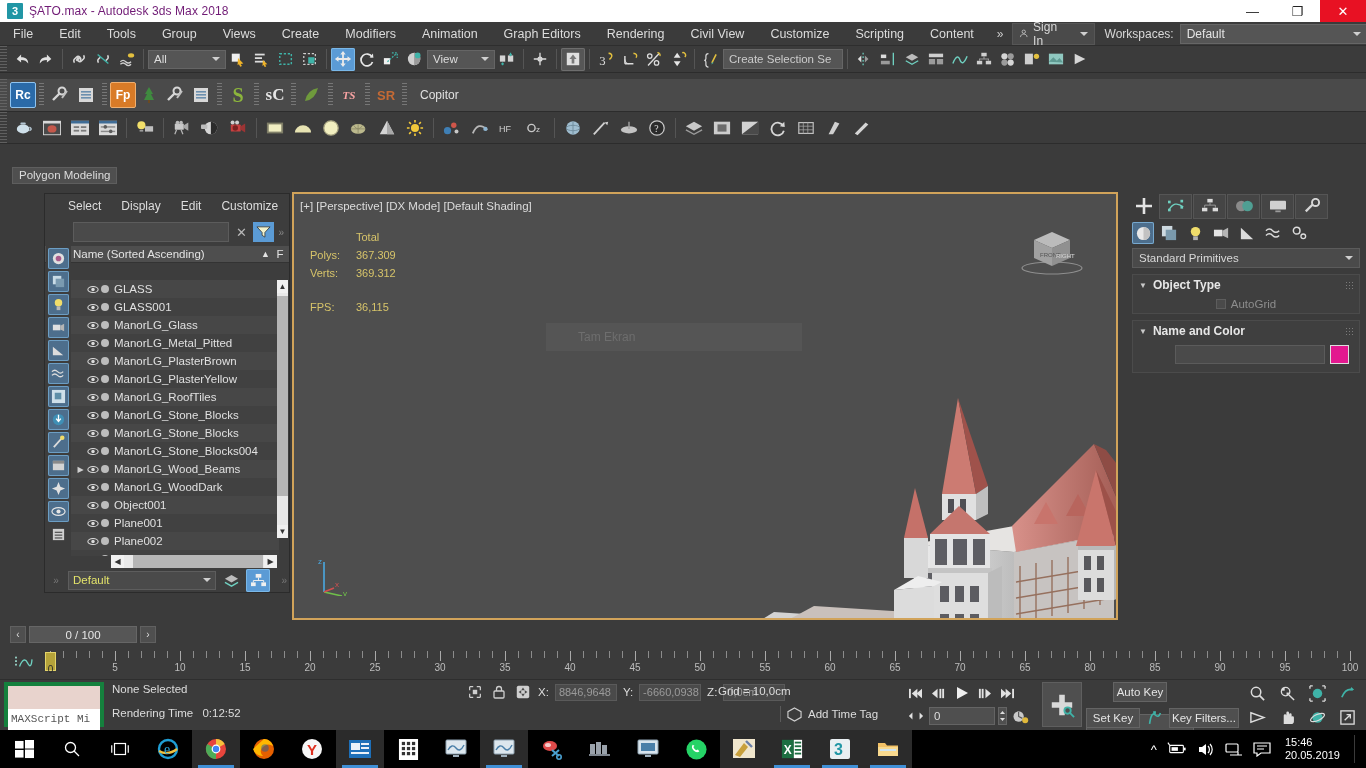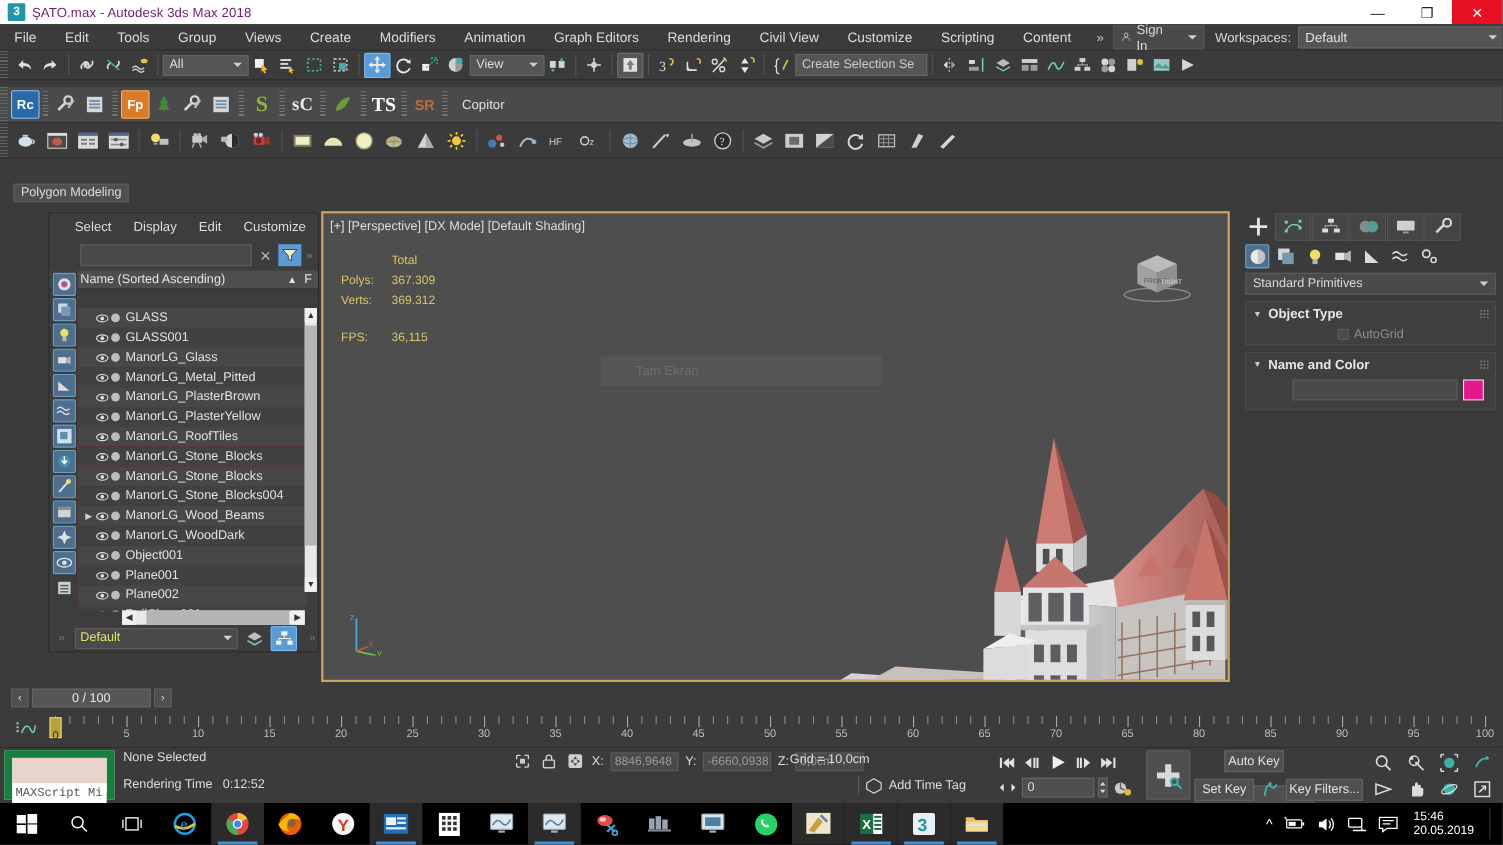--- a/index.html
+++ b/index.html
@@ -179,21 +179,21 @@
   .tb-curveicon { position: absolute; left: 14px; top: 7px; font-size: 13px; color: #6fd0c0; }
   .ruler { position: absolute; left: 50px; top: 4px; right: 4px; height: 24px; }
   .tick { position: absolute; top: 0; width: 1px; height: 7px; background: #8c8c8c; }
   .tick.maj { height: 10px; background: #aaa; }
   .ticklbl { position: absolute; top: 11px; font-size: 10px; color: #bdbdbd; transform: translateX(-50%); }
   .ts-handle { position: absolute; left: 10px; top: 1px; width: 11px; height: 19px; background: #b5a33a; border: 1px solid #e4d46a; }
   .ts-handle-lbl { position: absolute; left: 10px; top: 13px; font-size: 10px; color: #2b2b2b; width: 11px; text-align: center; }
 
   
   .statusbar { position: absolute; left: 0; top: 679px; width: 1366px; height: 51px; background: #3b3b3b; border-top: 1px solid #2e2e2e; }
-  .maxscript { position: absolute; left: 4px; top: 2px; width: 100px; height: 45px; border: 7px solid #15803d; background: #ededed; }
+  .maxscript { position: absolute; left: 4px; top: 2px; width: 100px; height: 45px; border: 4px solid #15803d; background: #ededed; }
   .ms-top { height: 23px; background: #e8d3cd; }
   .ms-bot { height: 21px; background: #fff; font-family: "Liberation Mono", monospace; font-size: 11px; color: #555; padding-left: 3px; line-height: 21px; overflow: hidden; white-space: nowrap;}
   .st-prompt { position: absolute; left: 112px; top: 3px; font-size: 11.5px; color: #dcdcdc; }
   .st-render { position: absolute; left: 112px; top: 27px; font-size: 11.5px; color: #dcdcdc; }
   .coords { position: absolute; left: 466px; top: 3px; display: flex; align-items: center; gap: 6px; }
   .co-ico { width: 18px; height: 18px; display: flex; align-items: center; justify-content: center; color: #cfcfcf; }
   .co-lbl { font-size: 11.5px; color: #ddd; }
   .co-field { width: 62px; height: 17px; background: #4a4a4a; border: 1px solid #5a5a5a; font-size: 11px; color: #9a9a9a; display: flex; align-items: center; padding-left: 3px; overflow: hidden; }
   .grid-lbl { position: absolute; left: 718px; top: 5px; font-size: 11.5px; color: #ddd; }
   .addtime { position: absolute; left: 780px; top: 26px; display: flex; align-items: center; gap: 6px; font-size: 11.5px; color: #ddd; }
@@ -537,21 +537,21 @@
     <div class="plugin-ico" style="color:#8cb53c;font-family:'Liberation Serif',serif;font-size:20px;">S</div>
     <div class="dotsep"></div>
     <div class="plugin-ico" style="color:#e6e6e6;font-family:'Liberation Serif',serif;font-size:17px;">sC</div>
     <div class="dotsep"></div>
     <div class="plugin-ico">
         <svg width="20" height="18" viewBox="0 0 20 18">
           <path d="M16 2 q-11 2 -13 13 q10-1 13-13Z" fill="#6f9a3c"></path>
         </svg>
       </div>
     <div class="dotsep"></div>
-    <div class="plugin-ico" style="color:#ffffff;font-family:'Liberation Serif',serif;font-size:18px;">TS</div>
+    <div class="plugin-ico" style="color:#fca5a5;font-family:'Liberation Serif',serif;font-size:11px;font-style:italic;">TS</div>
     <div class="dotsep"></div>
     <div class="plugin-ico" style="color:#c46a35;font-size:13px;">SR</div>
     <div class="dotsep"></div>
     <div style="font-size:12px;color:#e0e0e0;padding:0 10px;">Copitor</div>
   </div>
 
   <div class="toolbar tb3">
     <div class="grip"></div>
     <div class="ticon big">
         <svg width="22" height="18" viewBox="0 0 24 20">

